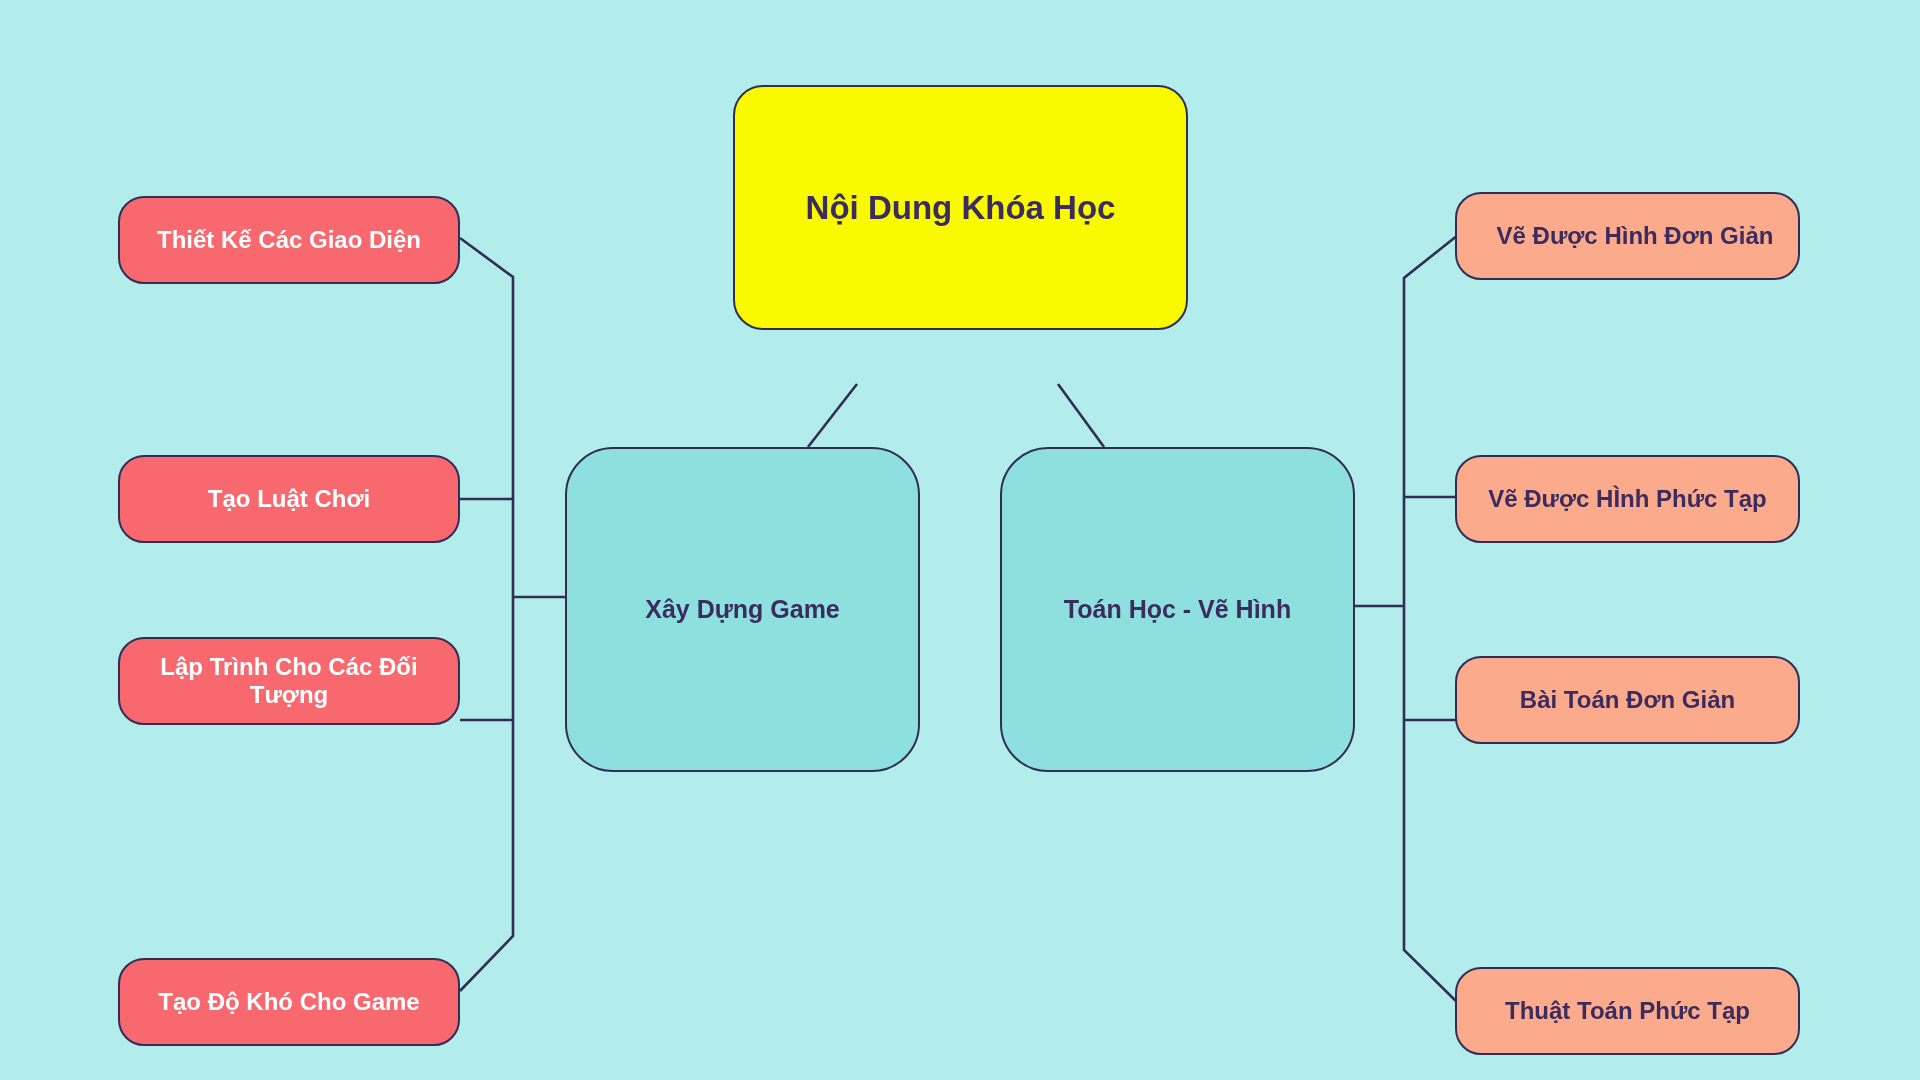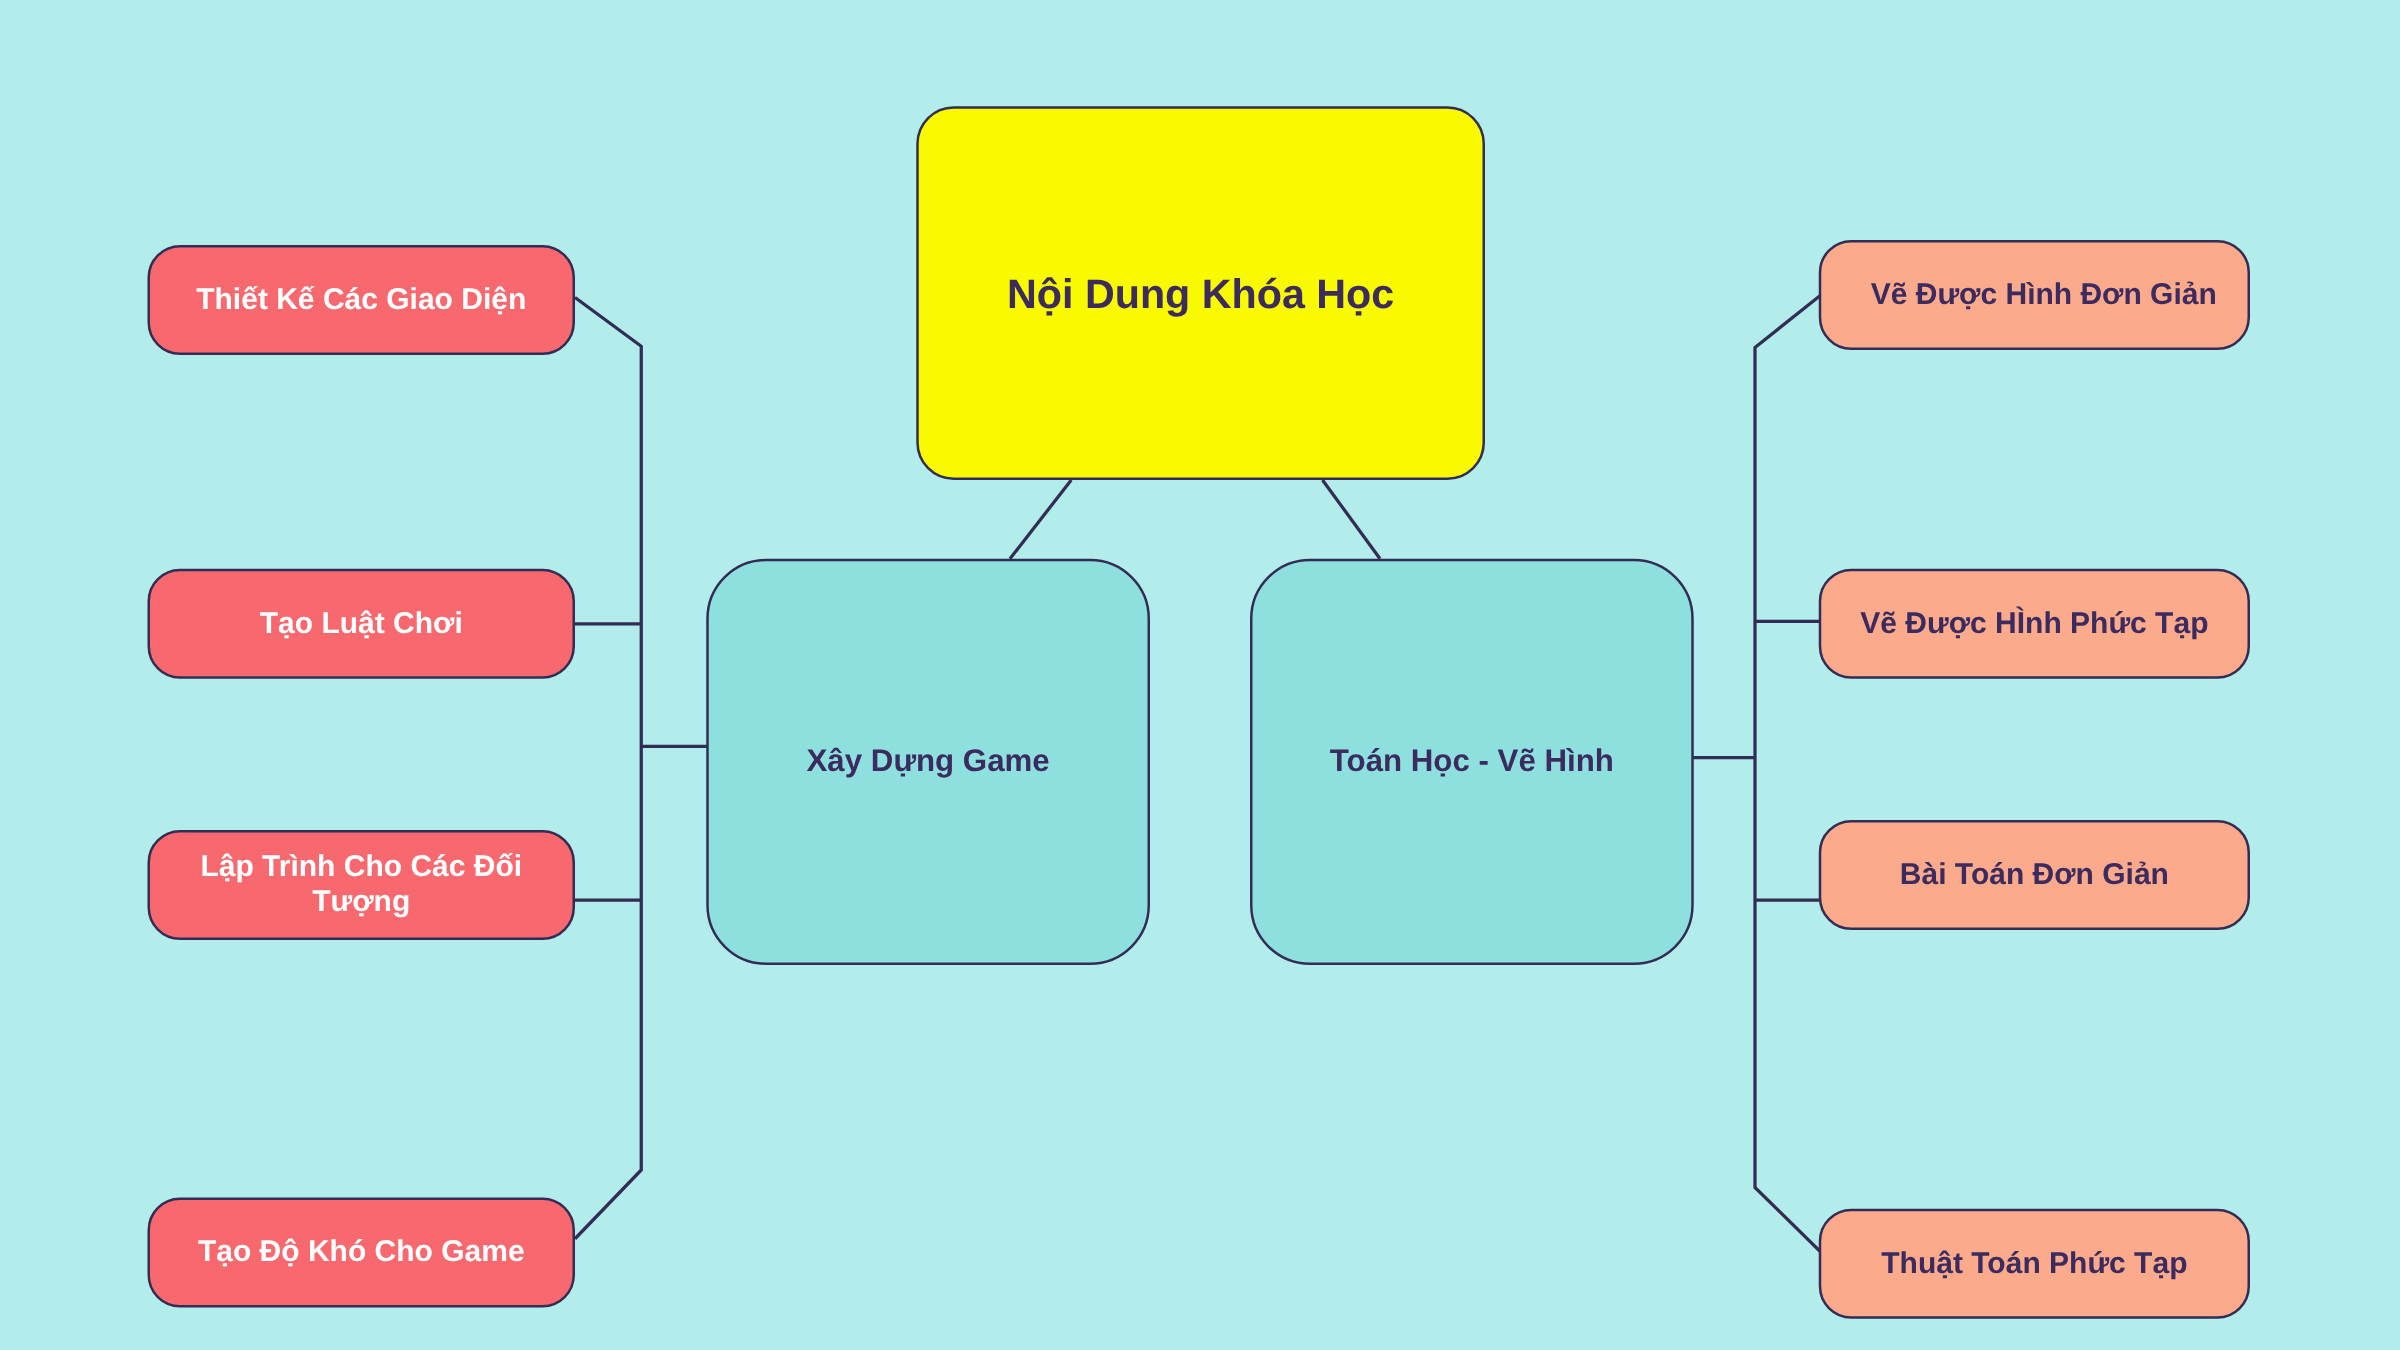--- a/index.html
+++ b/index.html
@@ -23,39 +23,39 @@
   .edges{position:absolute;left:0;top:0;width:1920px;height:1080px;z-index:1;}
   .edges path{fill:none;stroke:var(--line-color);stroke-width:2.6;}
   .node{
     position:absolute;z-index:2;
     display:flex;align-items:center;justify-content:center;
     text-align:center;font-weight:bold;
     border:2.6px solid var(--line-color);
     cursor:default;
   }
   .node-root{
-    left:733px;top:85px;width:455px;height:299px;
+    left:733px;top:85px;width:455px;height:245px;
     background:var(--root-fill);border-radius:30px;
     color:var(--dark-text);font-size:33px;
   }
   .node-branch{
     width:355px;height:325px;top:447px;
     background:var(--branch-fill);border-radius:48px;
     color:var(--dark-text);font-size:25px;
   }
   .branch-game{left:565px;}
   .branch-math{left:1000px;}
   .node-leaf{
     width:342px;height:88px;border-radius:26px;font-size:24px;
   }
   .leaf-left{left:118px;background:var(--left-leaf-fill);color:var(--light-text);}
   .leaf-right{left:1455px;width:345px;background:var(--right-leaf-fill);color:var(--dark-text);}
   .leaf-l1{top:196px;}
   .leaf-l2{top:455px;}
-  .leaf-l3{top:664px;}
+  .leaf-l3{top:637px;}
   .leaf-l4{top:958px;}
   .leaf-r1{top:192px;padding-left:15px;}
   .leaf-r2{top:455px;}
   .leaf-r3{top:656px;}
   .leaf-r4{top:967px;}
 </style>
 </head>
 <body>
 
 <div class="stage">

